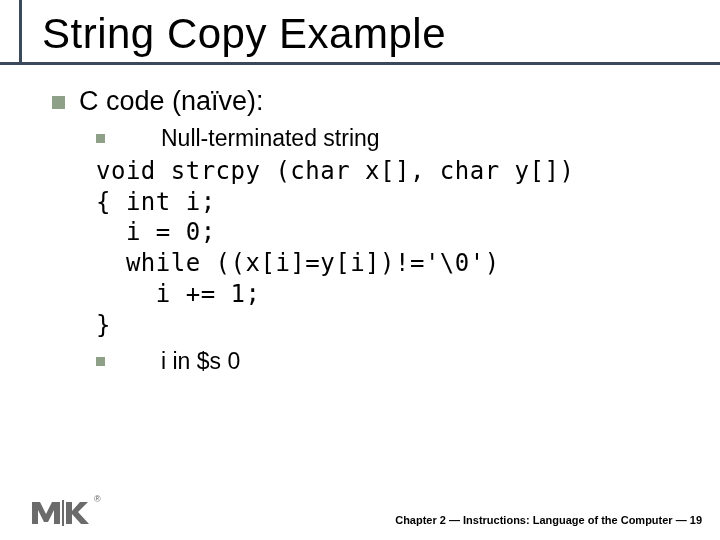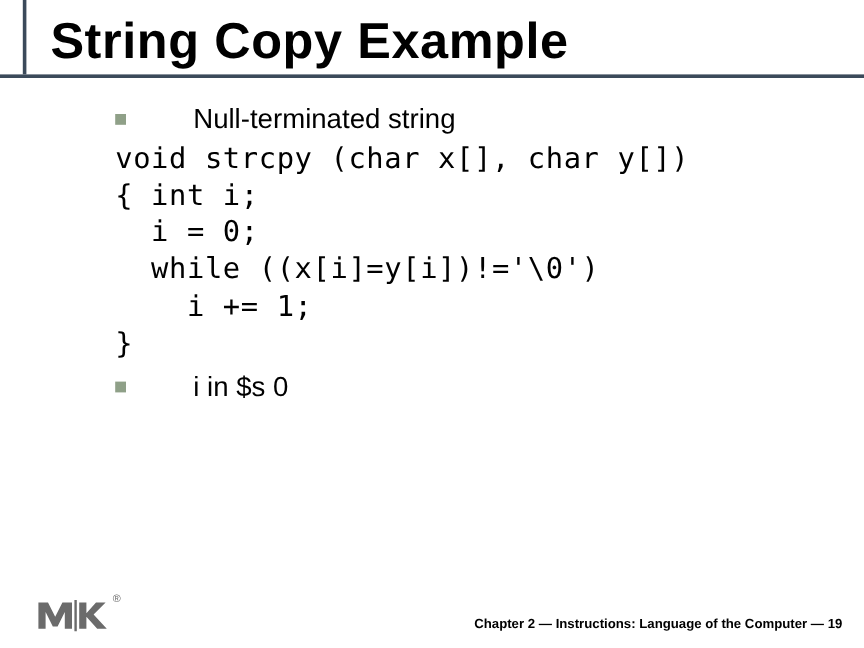--- a/index.html
+++ b/index.html
@@ -26,21 +26,21 @@
   .title-underline {
     position: absolute;
     left: 0;
     top: 62px;
     width: 720px;
     height: 3px;
     background: #3b4a5a;
   }
   .title {
     font-size: 42px;
-    font-weight: bold;
+    font-weight: normal;
     color: #000;
     padding-left: 42px;
     letter-spacing: 0.5px;
   }
   .content {
     padding: 28px 40px 0 52px;
   }
   .lvl1 {
     display: flex;
     align-items: flex-start;
@@ -116,20 +116,24 @@
 <body>
 
 <div class="title-area">
   <div class="title-bar-top"></div>
   <div class="title-underline"></div>
   <div class="title">String Copy Example</div>
 </div>
 
 <div class="content">
 
+  <div class="lvl1">
+    <div class="bullet"></div>
+    <div class="lvl1-text">C code (naïve):</div>
+  </div>
 
   <div class="lvl2-block">
 
     <div class="lvl2">
       <div class="bullet-sm"></div>
       <div class="lvl2-text">Null-terminated string</div>
     </div>
 
     <div class="code">void strcpy (char x[], char y[])
 { int i;

